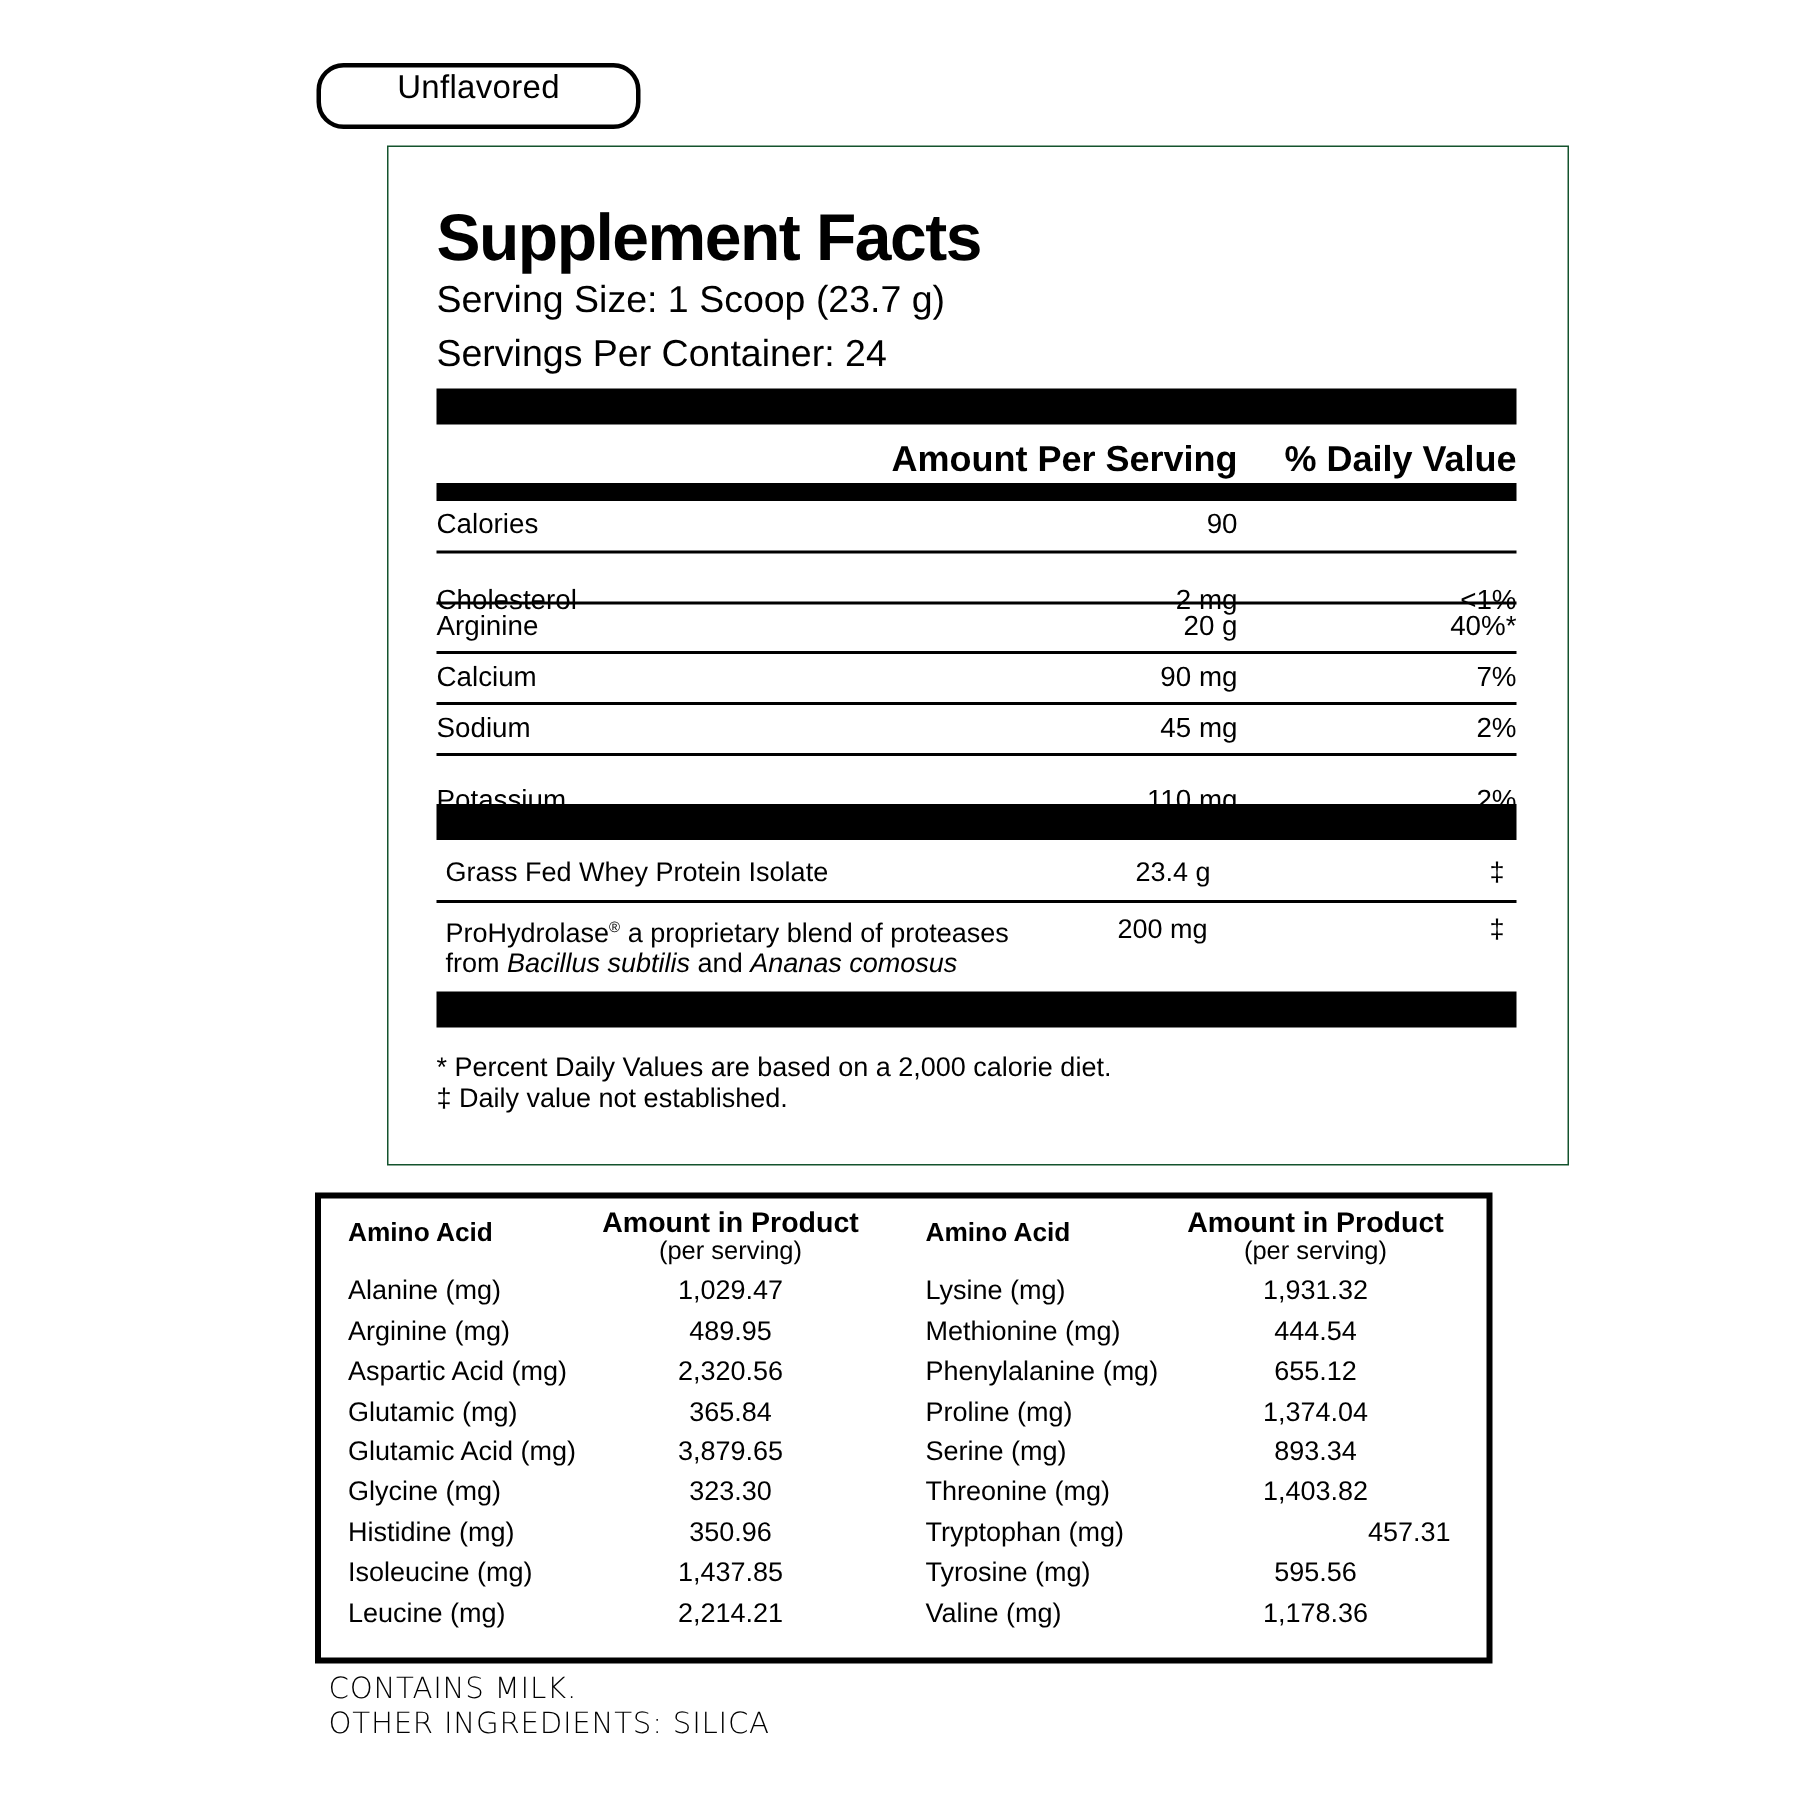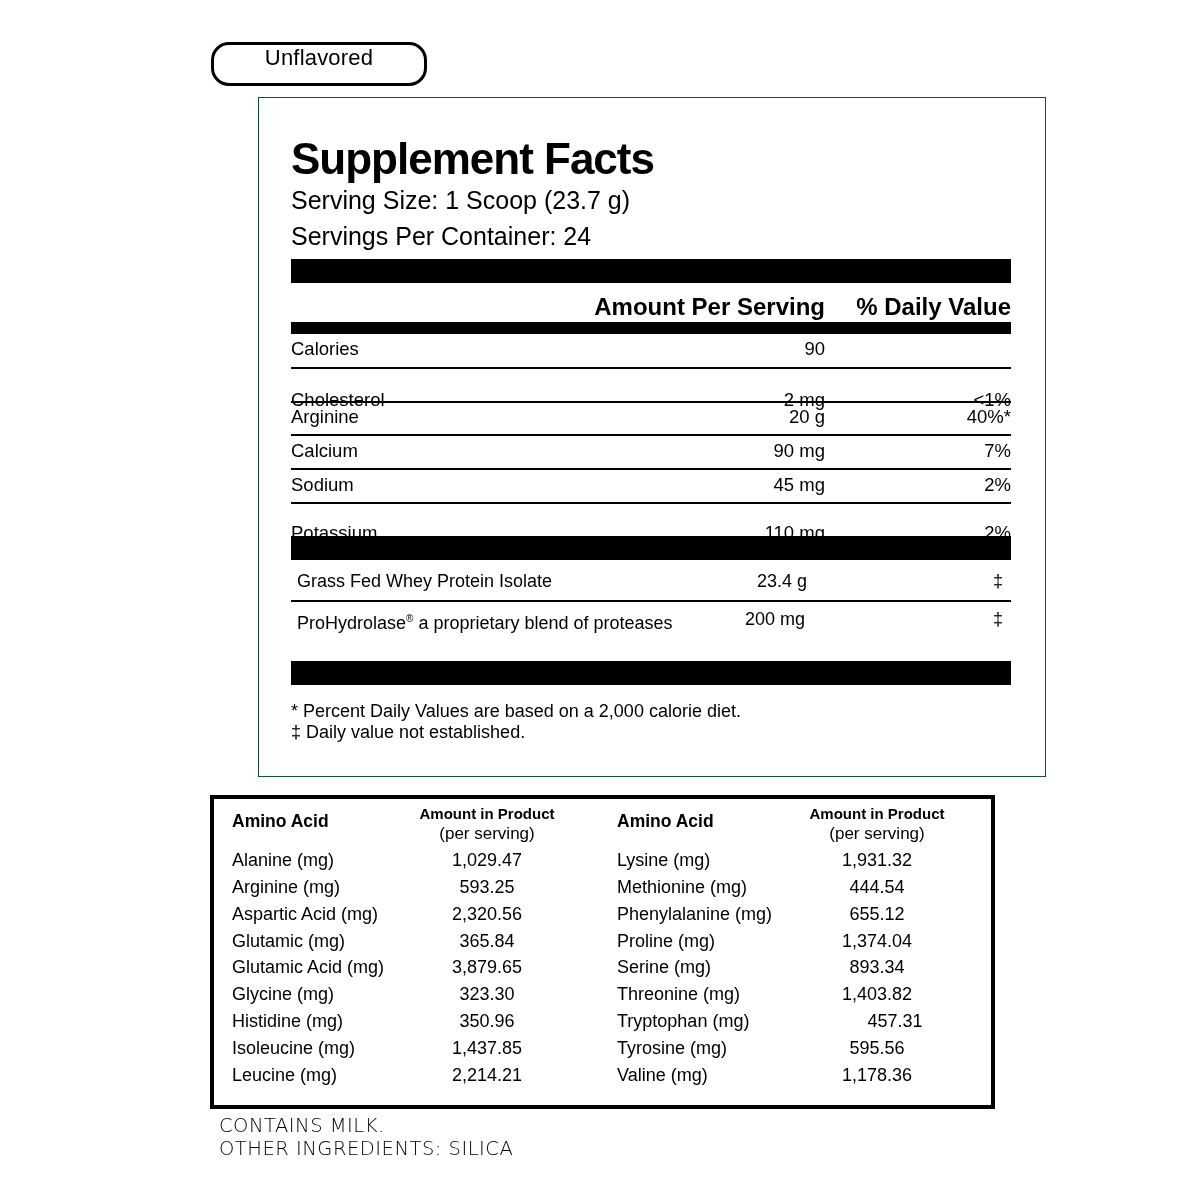--- a/index.html
+++ b/index.html
@@ -16,21 +16,21 @@
   .row .amt { position:absolute; right:186px; bottom:7px; text-align:right; }
   .row .dv { position:absolute; right:0; bottom:7px; text-align:right; }
   .rule { position:absolute; left:0; right:0; height:2px; background:#000; }
   .ing { position:absolute; left:6px; right:0; font-size:18px; }
   .ing .amt { position:absolute; left:460px; }
   .ing .dv { position:absolute; right:8px; }
   .foot { position:absolute; left:0; font-size:18px; line-height:21px; white-space:nowrap; }
   .amino-panel { position:absolute; left:210px; top:795px; width:785px; height:314px; border:4px solid #000; box-sizing:border-box; }
   .amino-col { position:absolute; top:0; }
   .amino-col .h-name { position:absolute; top:12px; font-size:17.5px; font-weight:bold; white-space:nowrap; }
-  .amino-col .h-amt { position:absolute; top:6px; font-size:15px; font-weight:bold; text-align:center; white-space:nowrap; }
+  .amino-col .h-amt { position:absolute; top:6px; font-size:19px; font-weight:bold; text-align:center; white-space:nowrap; }
   .amino-col .h-sub { position:absolute; top:25px; font-size:17px; text-align:center; white-space:nowrap; }
   .arow { position:absolute; font-size:18px; white-space:nowrap; height:27px; }
   .arow .aname { position:absolute; left:0; }
   .arow .aval { position:absolute; text-align:center; }
   .other { position:absolute; left:219px; top:1114px; font-size:19.5px; line-height:23px; letter-spacing:0.5px; font-family:"DejaVu Sans", sans-serif; font-weight:300; }
 </style>
 </head>
 <body>
 
 <div class="flavor-box">
@@ -91,20 +91,23 @@
     <div class="ing" style="top:473px;">
       <span>Grass Fed Whey Protein Isolate</span>
       <span class="amt">23.4 g</span>
       <span class="dv">‡</span>
     </div>
     <div class="rule" style="top:502px;"></div>
     <div class="ing" style="top:511px;line-height:20px;">
       <div>
         <span>ProHydrolase</span><sup style="font-size:10px;">®</sup><span> a proprietary blend of proteases</span>
       </div>
+      <div>
+        <span>from </span><i>Bacillus subtilis</i><span> and </span><i>Ananas comosus</i>
+      </div>
       <span class="amt" style="top:0;left:448px;">200 mg</span>
       <span class="dv" style="top:0;">‡</span>
     </div>
 
     <div class="bar" style="top:563px;height:24px;"></div>
 
     <div class="foot" style="top:603px;">* Percent Daily Values are based on a 2,000 calorie diet.</div>
     <div class="foot" style="top:624px;">‡ Daily value not established.</div>
   </div>
 </div>
@@ -113,21 +116,21 @@
   <div class="amino-col" style="left:18px;width:370px;">
     <div class="h-name" style="left:0;">Amino Acid</div>
     <div class="h-amt" style="left:165px;width:180px;">Amount in Product</div>
     <div class="h-sub" style="left:165px;width:180px;">(per serving)</div>
     <div class="arow" style="top:51px;">
         <span class="aname">Alanine (mg)</span>
         <span class="aval" style="left:165px;width:180px;">1,029.47</span>
       </div>
     <div class="arow" style="top:78px;">
         <span class="aname">Arginine (mg)</span>
-        <span class="aval" style="left:165px;width:180px;">593.25</span>
+        <span class="aval" style="left:165px;width:180px;">489.95</span>
       </div>
     <div class="arow" style="top:105px;">
         <span class="aname">Aspartic Acid (mg)</span>
         <span class="aval" style="left:165px;width:180px;">2,320.56</span>
       </div>
     <div class="arow" style="top:132px;">
         <span class="aname">Glutamic (mg)</span>
         <span class="aval" style="left:165px;width:180px;">365.84</span>
       </div>
     <div class="arow" style="top:158px;">
@@ -175,21 +178,21 @@
     <div class="arow" style="top:158px;">
         <span class="aname">Serine (mg)</span>
         <span class="aval" style="left:170px;width:180px;">893.34</span>
       </div>
     <div class="arow" style="top:185px;">
         <span class="aname">Threonine (mg)</span>
         <span class="aval" style="left:170px;width:180px;">1,403.82</span>
       </div>
     <div class="arow" style="top:212px;">
         <span class="aname">Tryptophan (mg)</span>
-        <span class="aval" style="left:188px;width:180px;">457.31</span>
+        <span class="aval" style="left:170px;width:180px;text-align:right;">457.31</span>
       </div>
     <div class="arow" style="top:239px;">
         <span class="aname">Tyrosine (mg)</span>
         <span class="aval" style="left:170px;width:180px;">595.56</span>
       </div>
     <div class="arow" style="top:266px;">
         <span class="aname">Valine (mg)</span>
         <span class="aval" style="left:170px;width:180px;">1,178.36</span>
       </div>
   </div>

